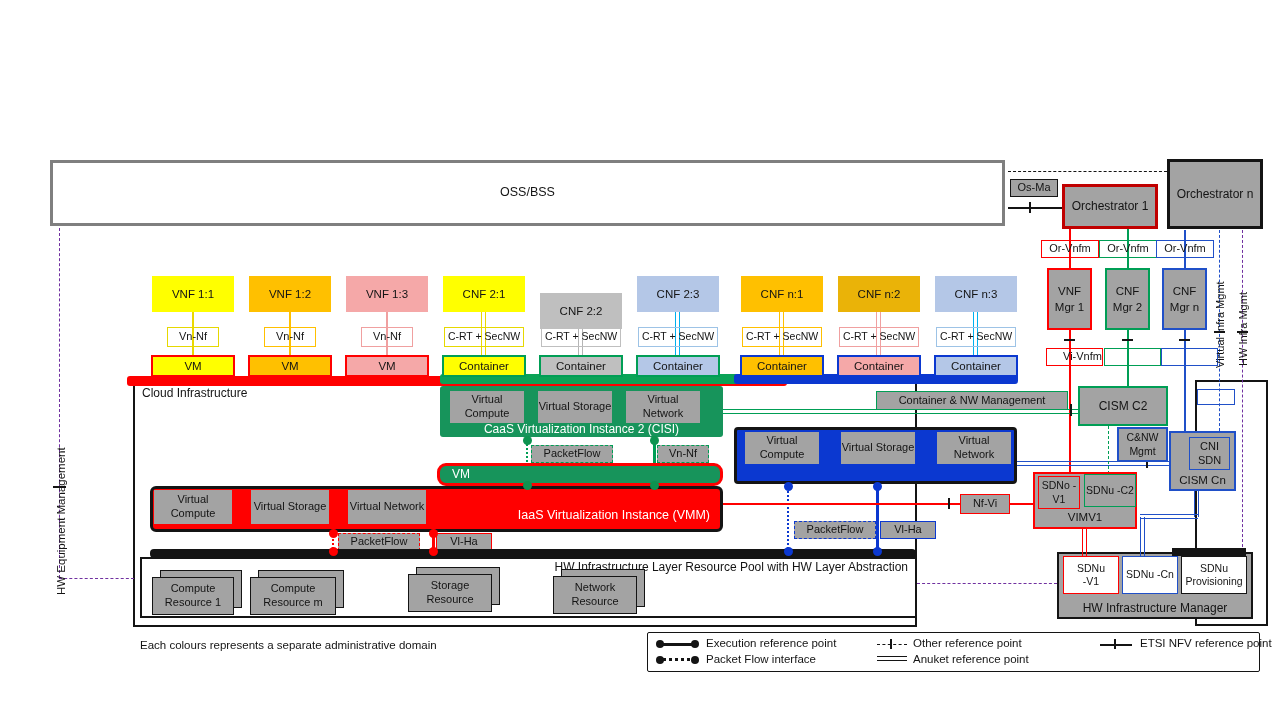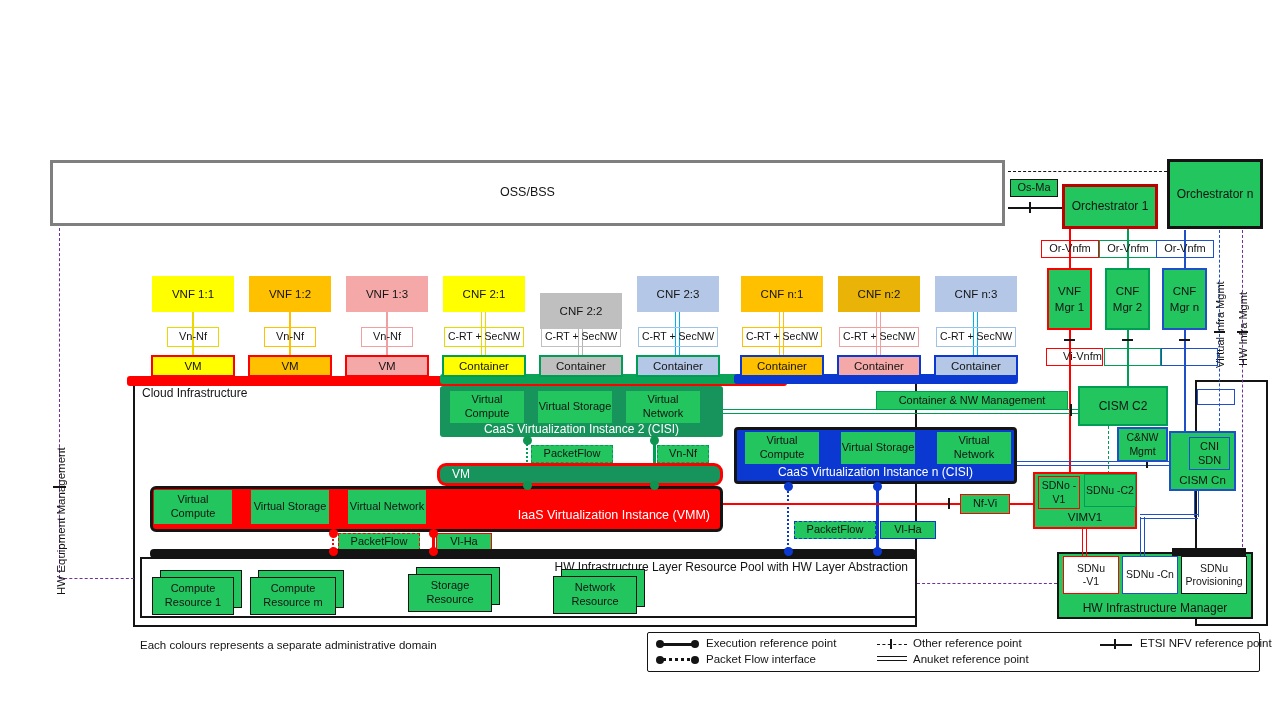--- a/index.html
+++ b/index.html
@@ -3,21 +3,21 @@
 <meta charset="utf-8">
 <style>
   html,body{margin:0;padding:0;background:#fff;}
   #stage{position:relative;width:1280px;height:720px;background:#fff;overflow:hidden;
          font-family:"Liberation Sans",sans-serif;color:#141414;}
   .lb{position:absolute;display:flex;align-items:center;justify-content:center;
       text-align:center;line-height:1.25;box-sizing:border-box;font-size:11px;}
   .left{justify-content:flex-start;text-align:left;}
   .right{justify-content:flex-end;text-align:right;}
   .box{position:absolute;box-sizing:border-box;background:transparent;}
-  .fill{background:#22c55e;}
+  .fill{background:#a3a3a3;}
   .vl{position:absolute;width:2px;}
   .hl{position:absolute;height:2px;}
   .dashv{position:absolute;width:0;border-left:1.6px dashed;}
   .dashh{position:absolute;height:0;border-top:1.6px dashed;}
   .dotv{position:absolute;width:0;border-left:2.5px dotted;}
   .dblv{position:absolute;width:3px;border-left:1.6px solid;border-right:1.6px solid;box-sizing:content-box;}
   .dblh{position:absolute;height:3px;border-top:1.6px solid;border-bottom:1.6px solid;box-sizing:content-box;}
   .dot{position:absolute;width:9px;height:9px;border-radius:50%;margin:-4.5px 0 0 -4.5px;}
   .dot2{position:absolute;width:8px;height:8px;border-radius:50%;margin:-4px 0 0 -4px;background:#141414;}
   .tick{position:absolute;background:#141414;}
@@ -128,21 +128,20 @@
   <div class="lb right" style="left:400px;top:508px;width:310px;height:16px;color:#fff;font-size:12.5px;">IaaS Virtualization Instance (VMM)</div>
   <div class="dotv" style="left:332px;top:532px;height:21px;border-color:#ff0000;"></div>
   <div class="vl" style="left:432px;top:532px;height:21px;background:#ff0000;width:2.5px;"></div>
   <div class="lb fill" style="left:338px;top:533px;width:82px;height:18px;border:1.5px dashed #ff0000;">PacketFlow</div>
   <div class="lb fill" style="left:436px;top:533px;width:56px;height:18px;border:1.5px solid #ff0000;">Vl-Ha</div>
 
   <div class="box" style="left:734px;top:427px;width:283px;height:57px;background:#0b38d0;border:3.5px solid #141414;border-radius:4px;"></div>
   <div class="lb fill" style="left:745px;top:432px;width:74px;height:32px;">Virtual Compute</div>
   <div class="lb fill" style="left:841px;top:432px;width:74px;height:32px;">Virtual Storage</div>
   <div class="lb fill" style="left:937px;top:432px;width:74px;height:32px;">Virtual Network</div>
-  <div class="lb" style="left:734px;top:465px;width:283px;height:15px;color:#fff;font-size:12px;">CaaS Virtualization Instance n (CISI)</div>
   <div class="dotv" style="left:787px;top:484px;height:69px;border-color:#0b38d0;"></div>
   <div class="vl" style="left:876px;top:484px;height:69px;background:#0b38d0;width:2.5px;"></div>
   <div class="lb fill" style="left:794px;top:521px;width:82px;height:18px;border:1.5px dashed #0b38d0;">PacketFlow</div>
   <div class="lb fill" style="left:880px;top:521px;width:56px;height:18px;border:1.5px solid #0b38d0;">Vl-Ha</div>
   <div class="dblh" style="left:1017px;top:461px;width:152px;border-color:#2050c8;"></div>
   <div class="tick" style="left:1146px;top:456px;width:1.6px;height:12px;"></div>
 
   <div class="hl" style="left:723px;top:503px;width:310px;background:#ff0000;height:1.8px;"></div>
   <div class="tick" style="left:948px;top:498px;width:1.6px;height:11px;"></div>
   <div class="lb fill" style="left:960px;top:494px;width:50px;height:20px;border:1.6px solid #ff0000;">Nf-Vi</div>

